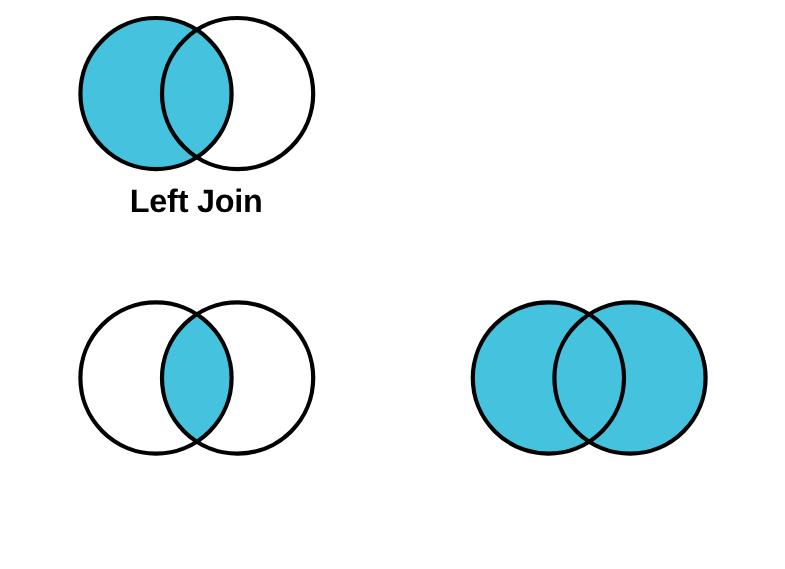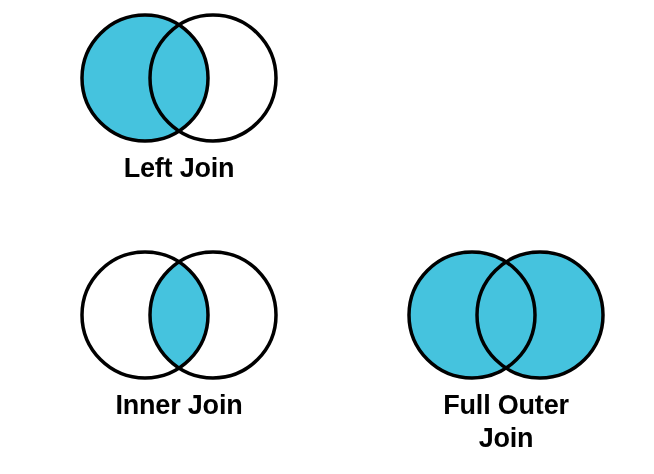--- a/index.html
+++ b/index.html
@@ -19,21 +19,20 @@
     height: 474px;
     background: #ffffff;
   }
   .venn-cell {
     position: absolute;
     width: 327px;
     height: 237px;
     display: flex;
     flex-direction: column;
     align-items: center;
-    padding-left: 31px;
   }
   #cell-left-join   { left: 0;     top: 0;   }
   #cell-right-join  { left: 327px; top: 0;   }
   #cell-inner-join  { left: 0;     top: 237px; }
   #cell-outer-join  { left: 327px; top: 237px; }
 
   .venn-figure {
     position: absolute;
     top: 7px;
     left: 50%;
@@ -106,29 +105,26 @@
         </defs>
         <circle cx="71" cy="71" r="63" fill="#ffffff"></circle>
         <circle cx="139" cy="71" r="63" fill="#ffffff"></circle>
         <g clip-path="url(#clipL-ij)">
           <circle cx="139" cy="71" r="63" fill="#45c3de"></circle>
         </g>
         <circle cx="71" cy="71" r="63" fill="none" stroke="#000000" stroke-width="3.5"></circle>
         <circle cx="139" cy="71" r="63" fill="none" stroke="#000000" stroke-width="3.5"></circle>
       </svg>
     </div>
-    <div class="venn-label">Inner Join</div>
   </div>
 
   <div class="venn-cell" id="cell-outer-join">
     <div class="venn-figure">
       <svg viewBox="0 0 210 142" xmlns="http://www.w3.org/2000/svg" aria-hidden="true">
         <circle cx="71" cy="71" r="63" fill="#45c3de"></circle>
         <circle cx="139" cy="71" r="63" fill="#45c3de"></circle>
         <circle cx="71" cy="71" r="63" fill="none" stroke="#000000" stroke-width="3.5"></circle>
         <circle cx="139" cy="71" r="63" fill="none" stroke="#000000" stroke-width="3.5"></circle>
       </svg>
     </div>
-    <div class="venn-label">Full Outer
-Join</div>
   </div>
 
 </div>
 
 </body></html>

